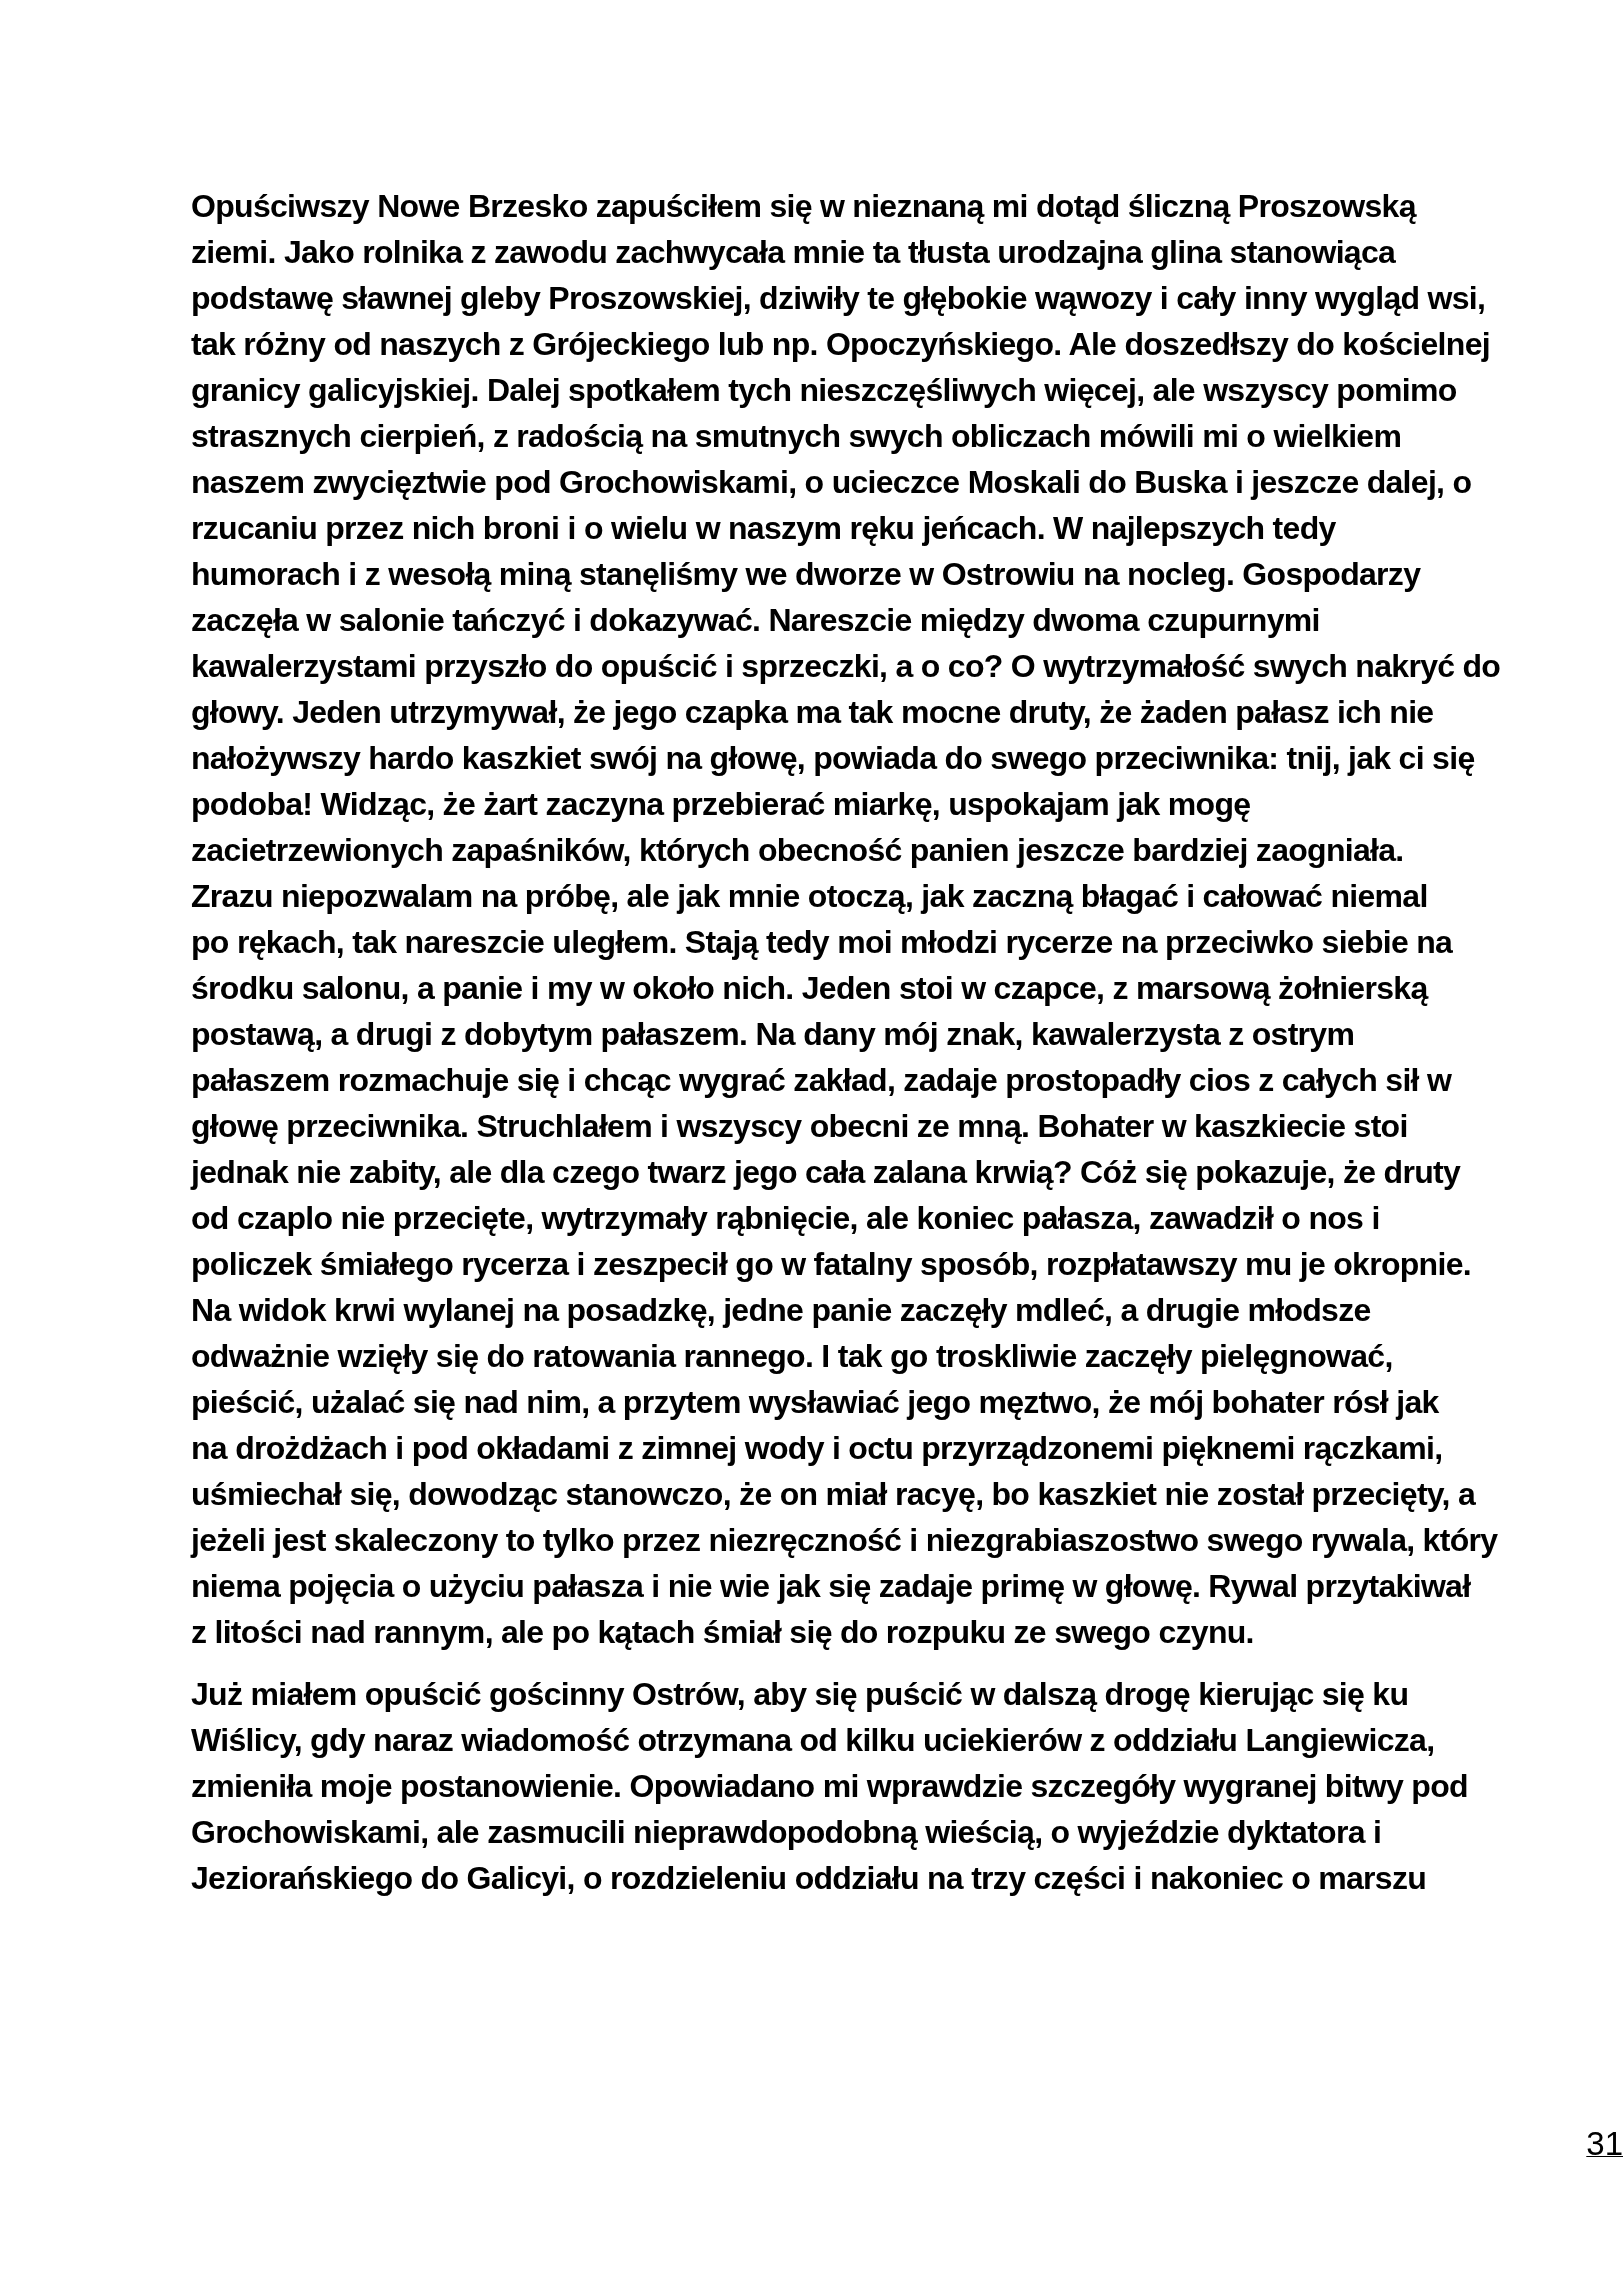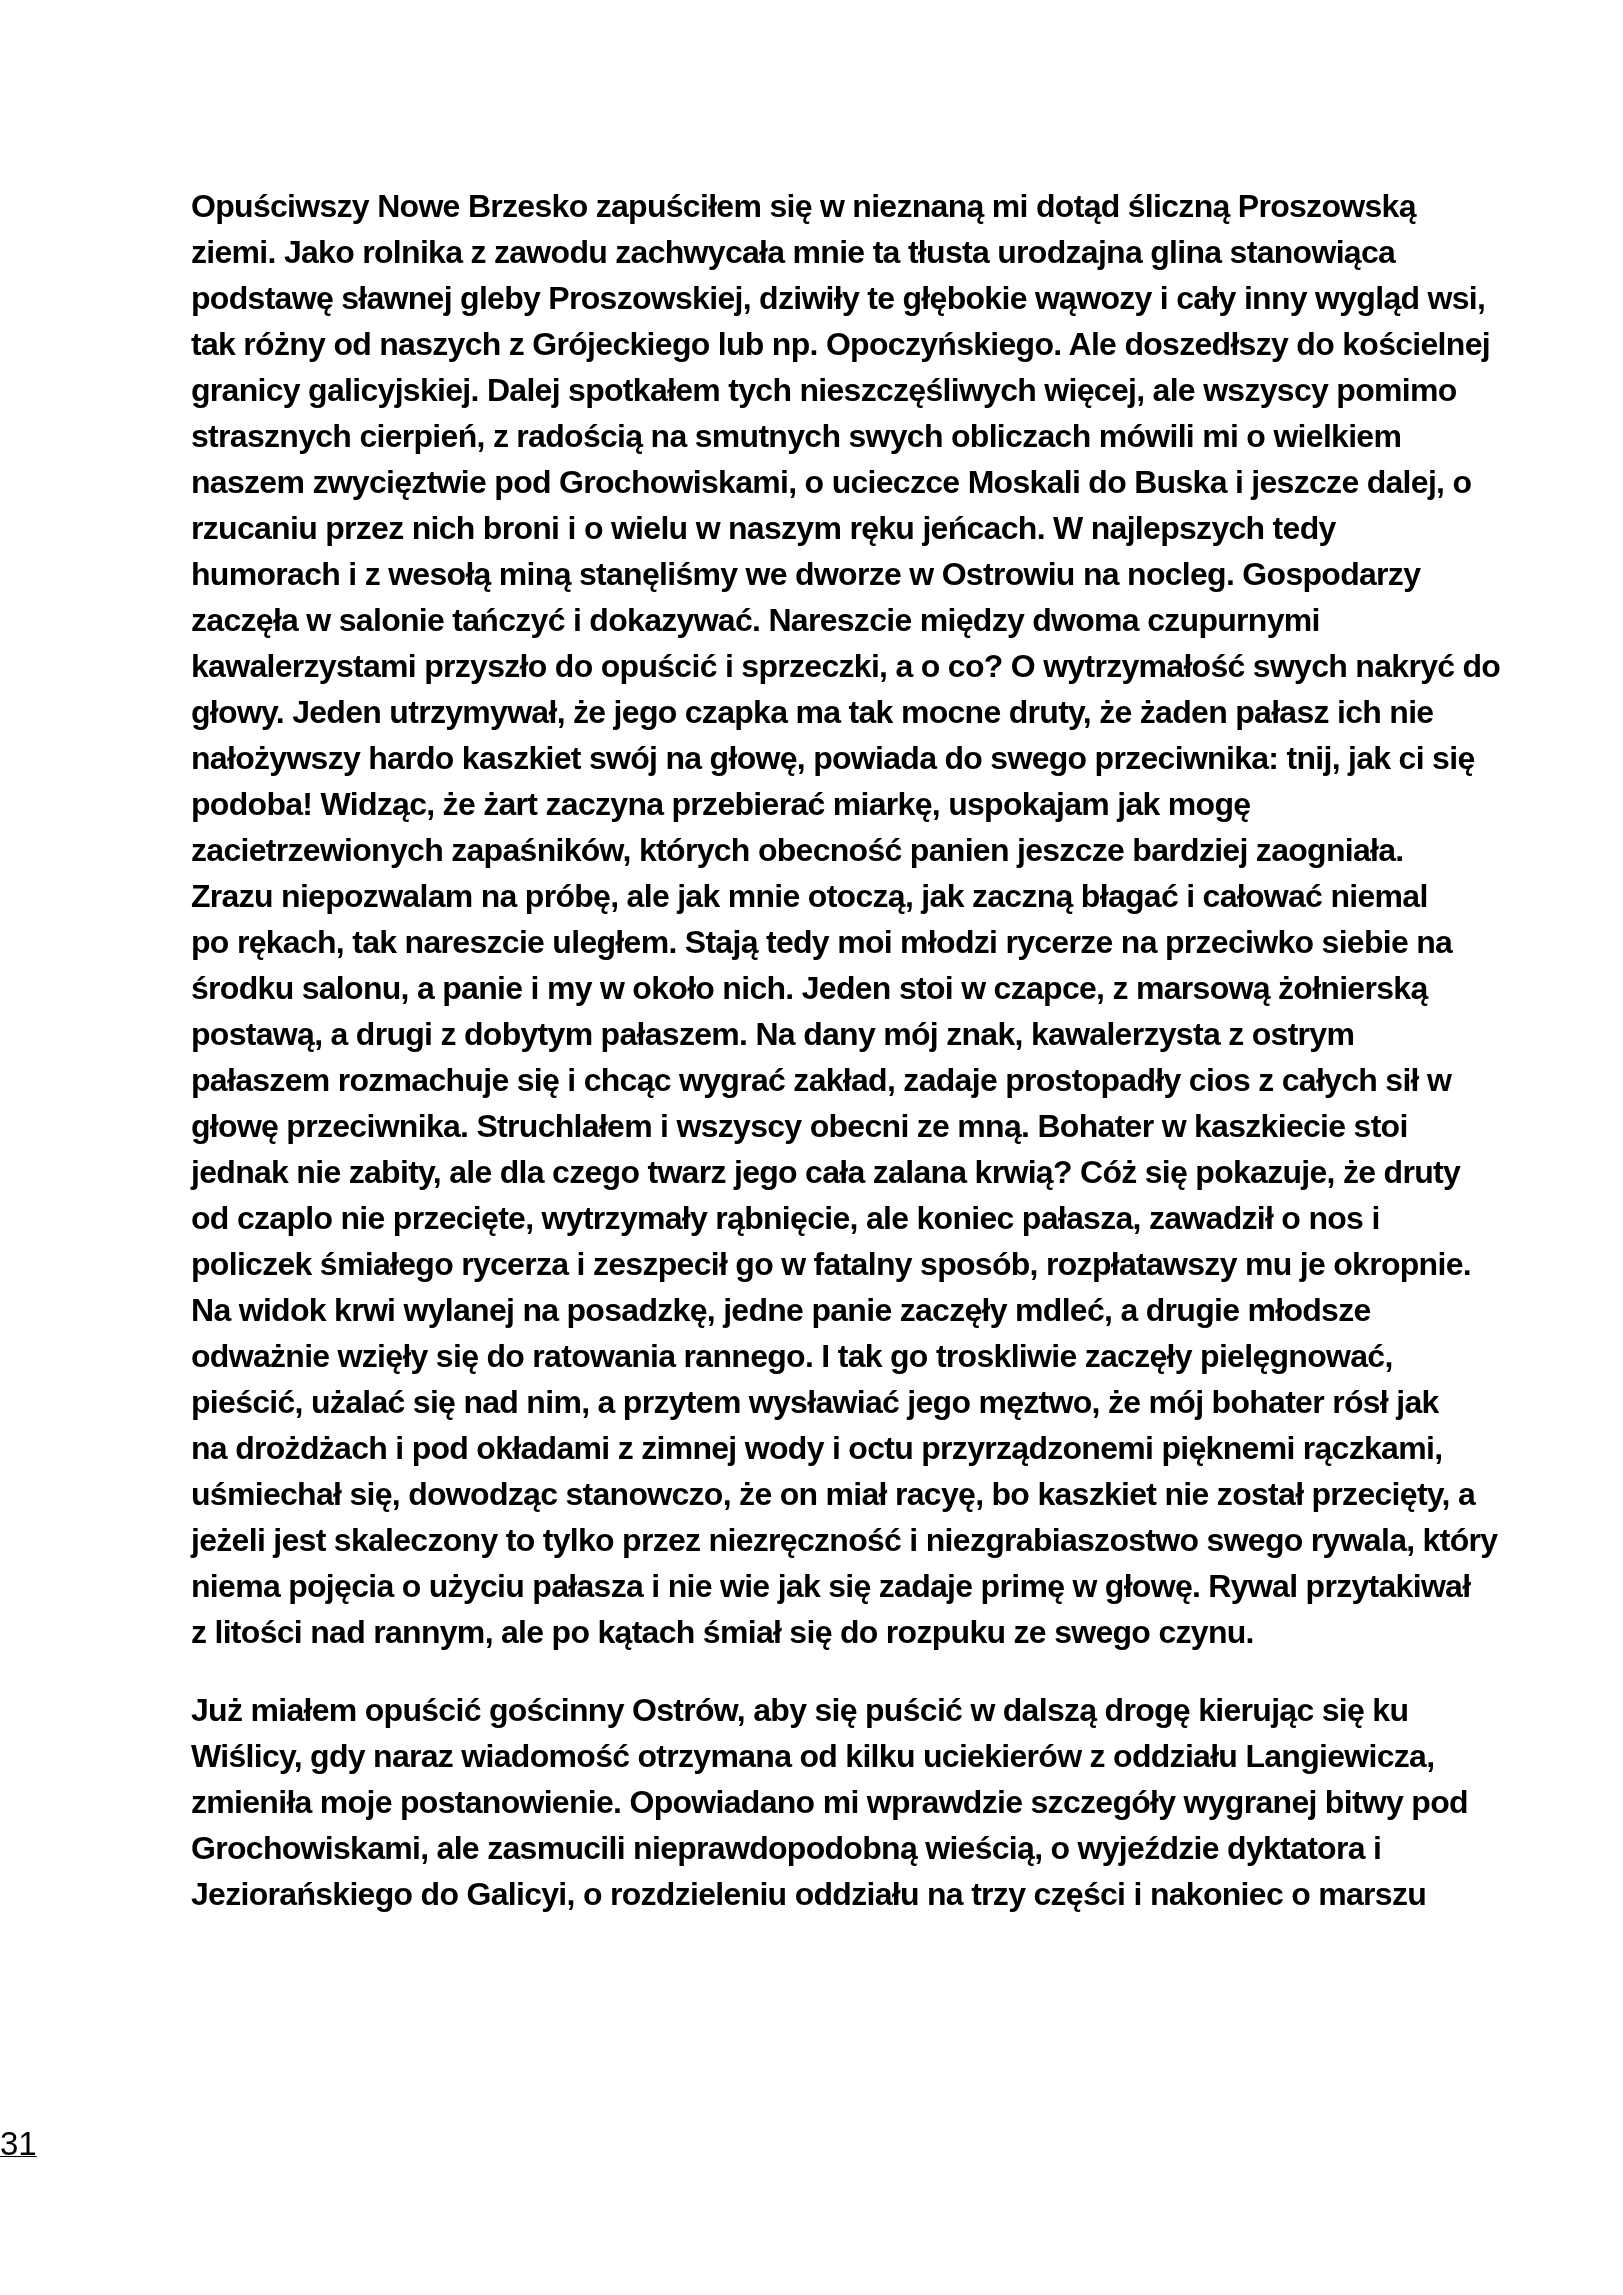--- a/index.html
+++ b/index.html
@@ -24,35 +24,35 @@
   .text-block {
     position: absolute;
     left: 191px;
     top: 183px;
     width: 1249px;
   }
   .paragraph {
     margin: 0;
   }
   .paragraph + .paragraph {
-    margin-top: 32px;
+    margin-top: 16px;
   }
   .line {
     font-size: 32px;
     line-height: 46px;
     letter-spacing: -0.7px;
     white-space: nowrap;
     font-weight: 700;
   }
   .page-footer {
     position: absolute;
     top: 2121px;
     left: 0;
     width: 100%;
-    text-align: left;
+    text-align: right;
     text-decoration: underline;
   }
   .page-footer .num {
     font-size: 33px;
     line-height: 46px;
     letter-spacing: 0;
   }
 </style>
 </head>
 <body>

